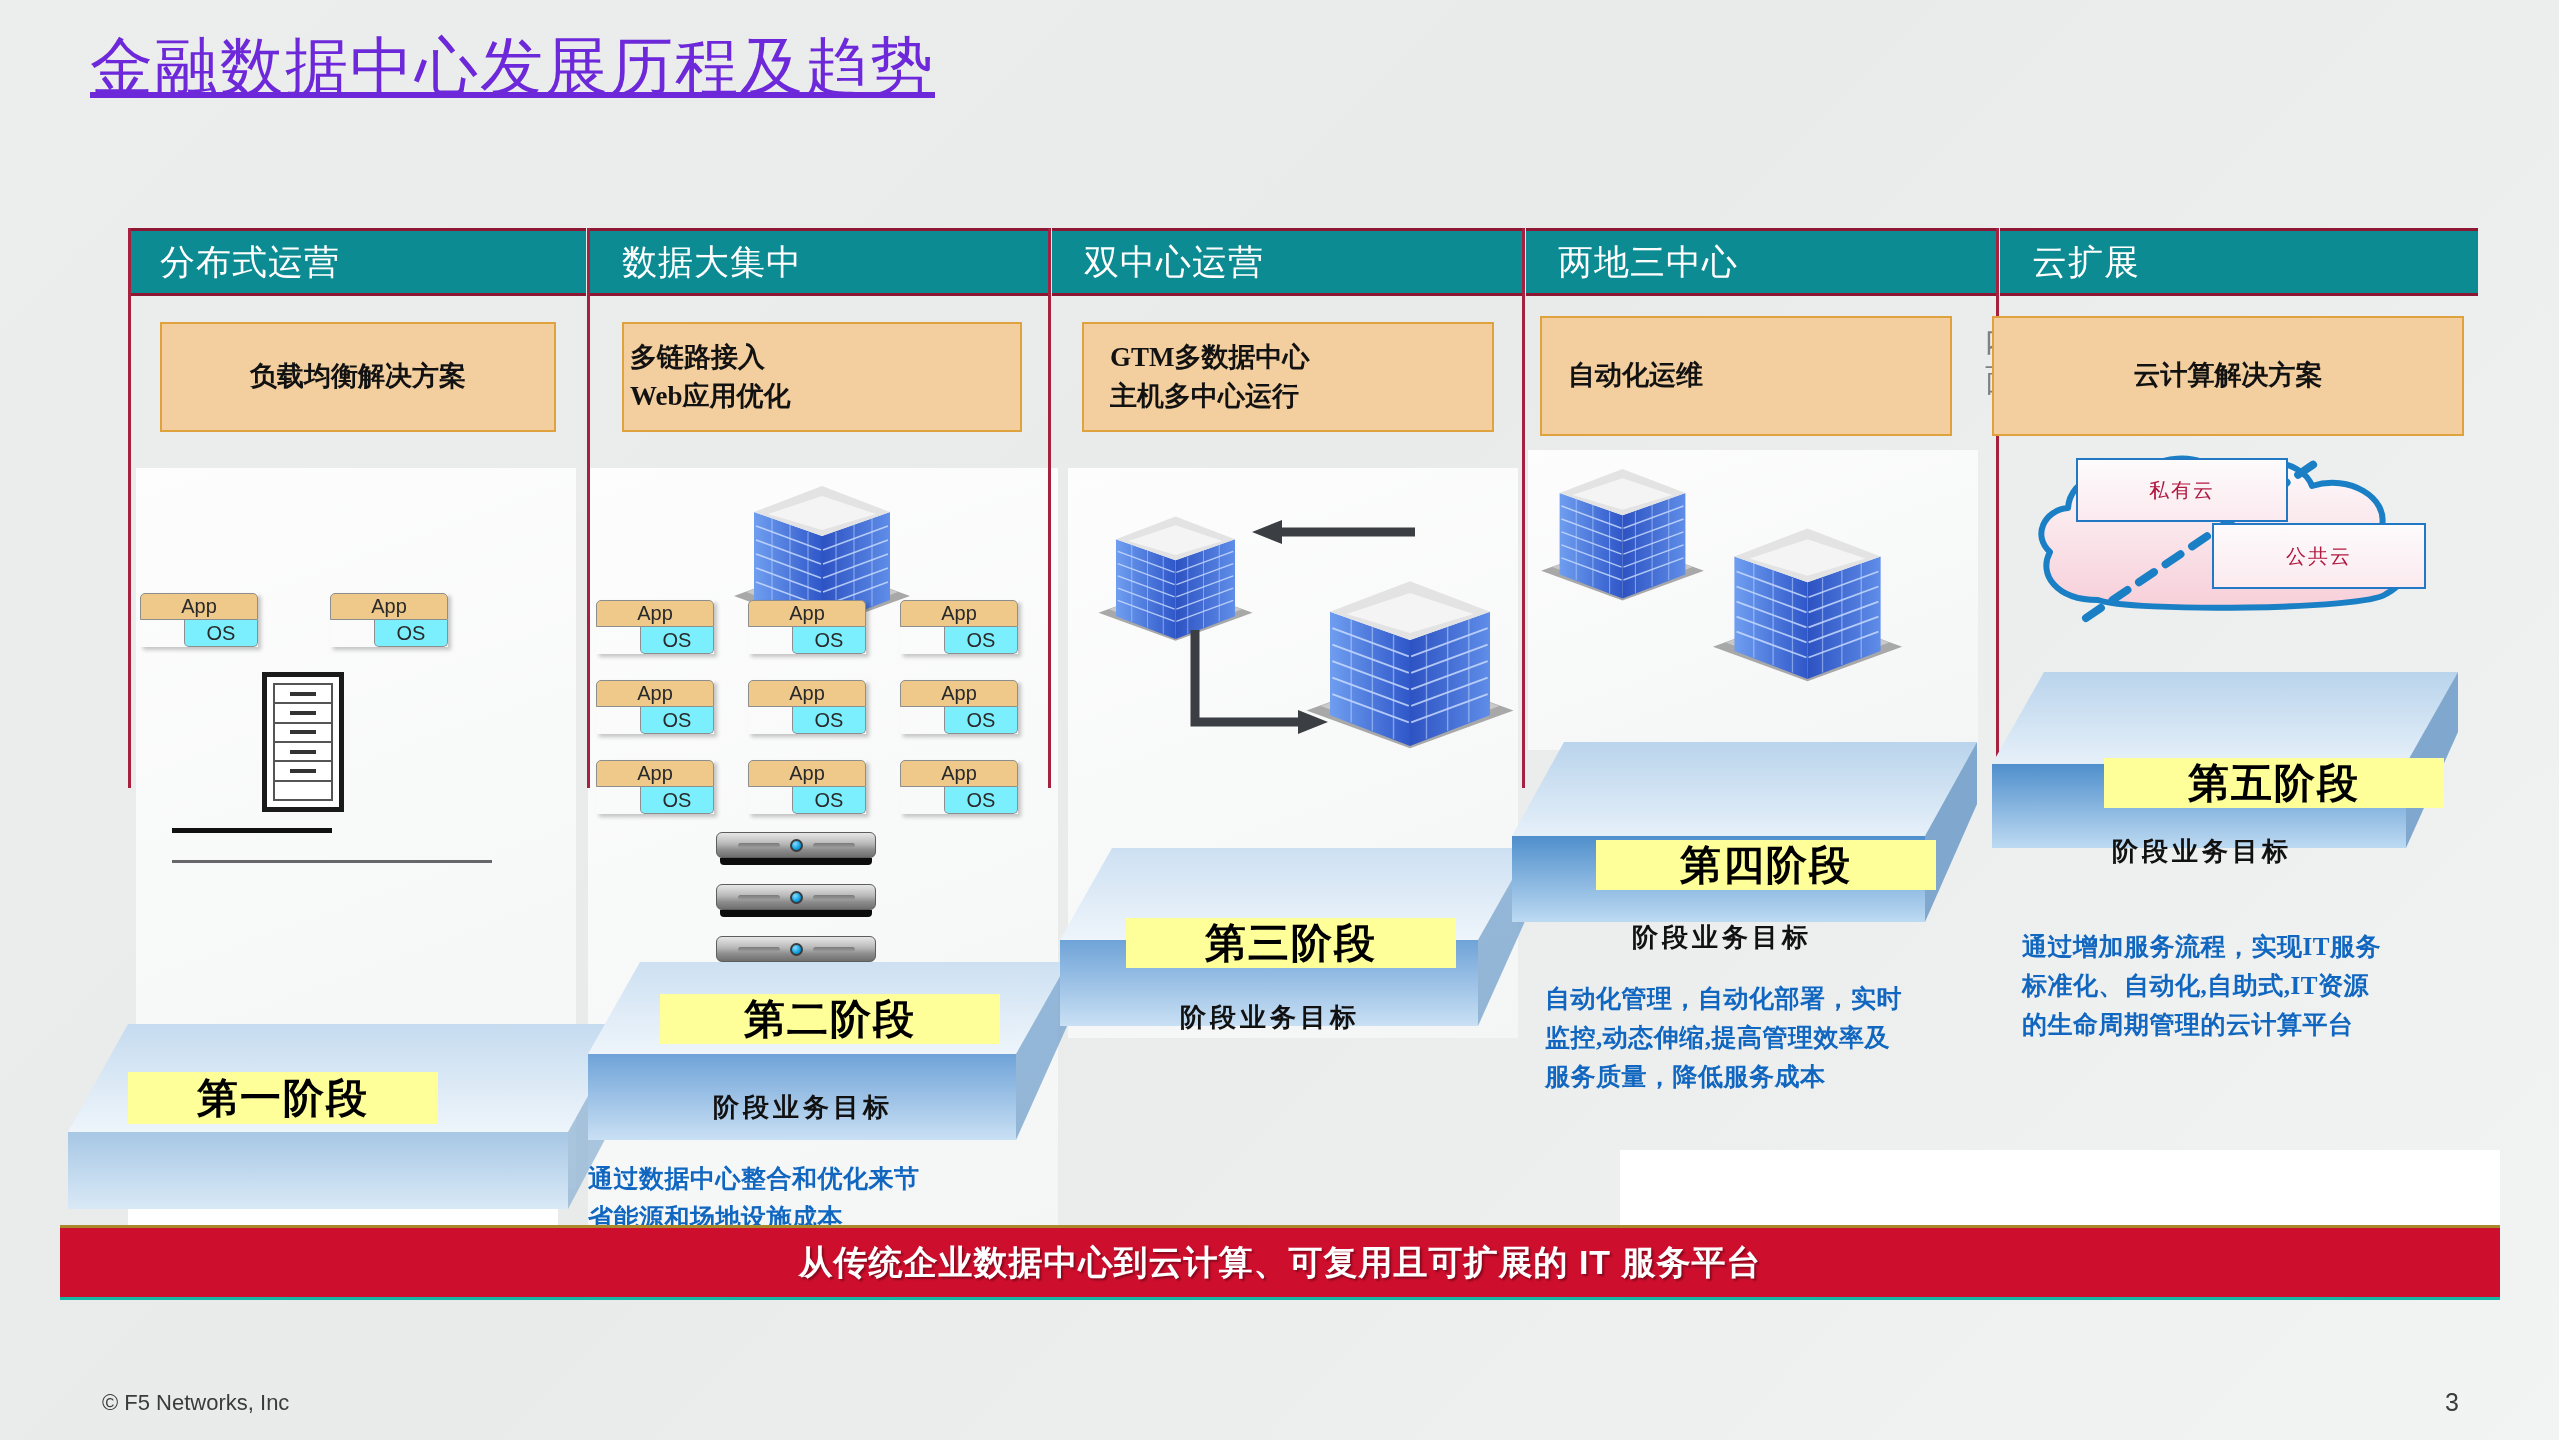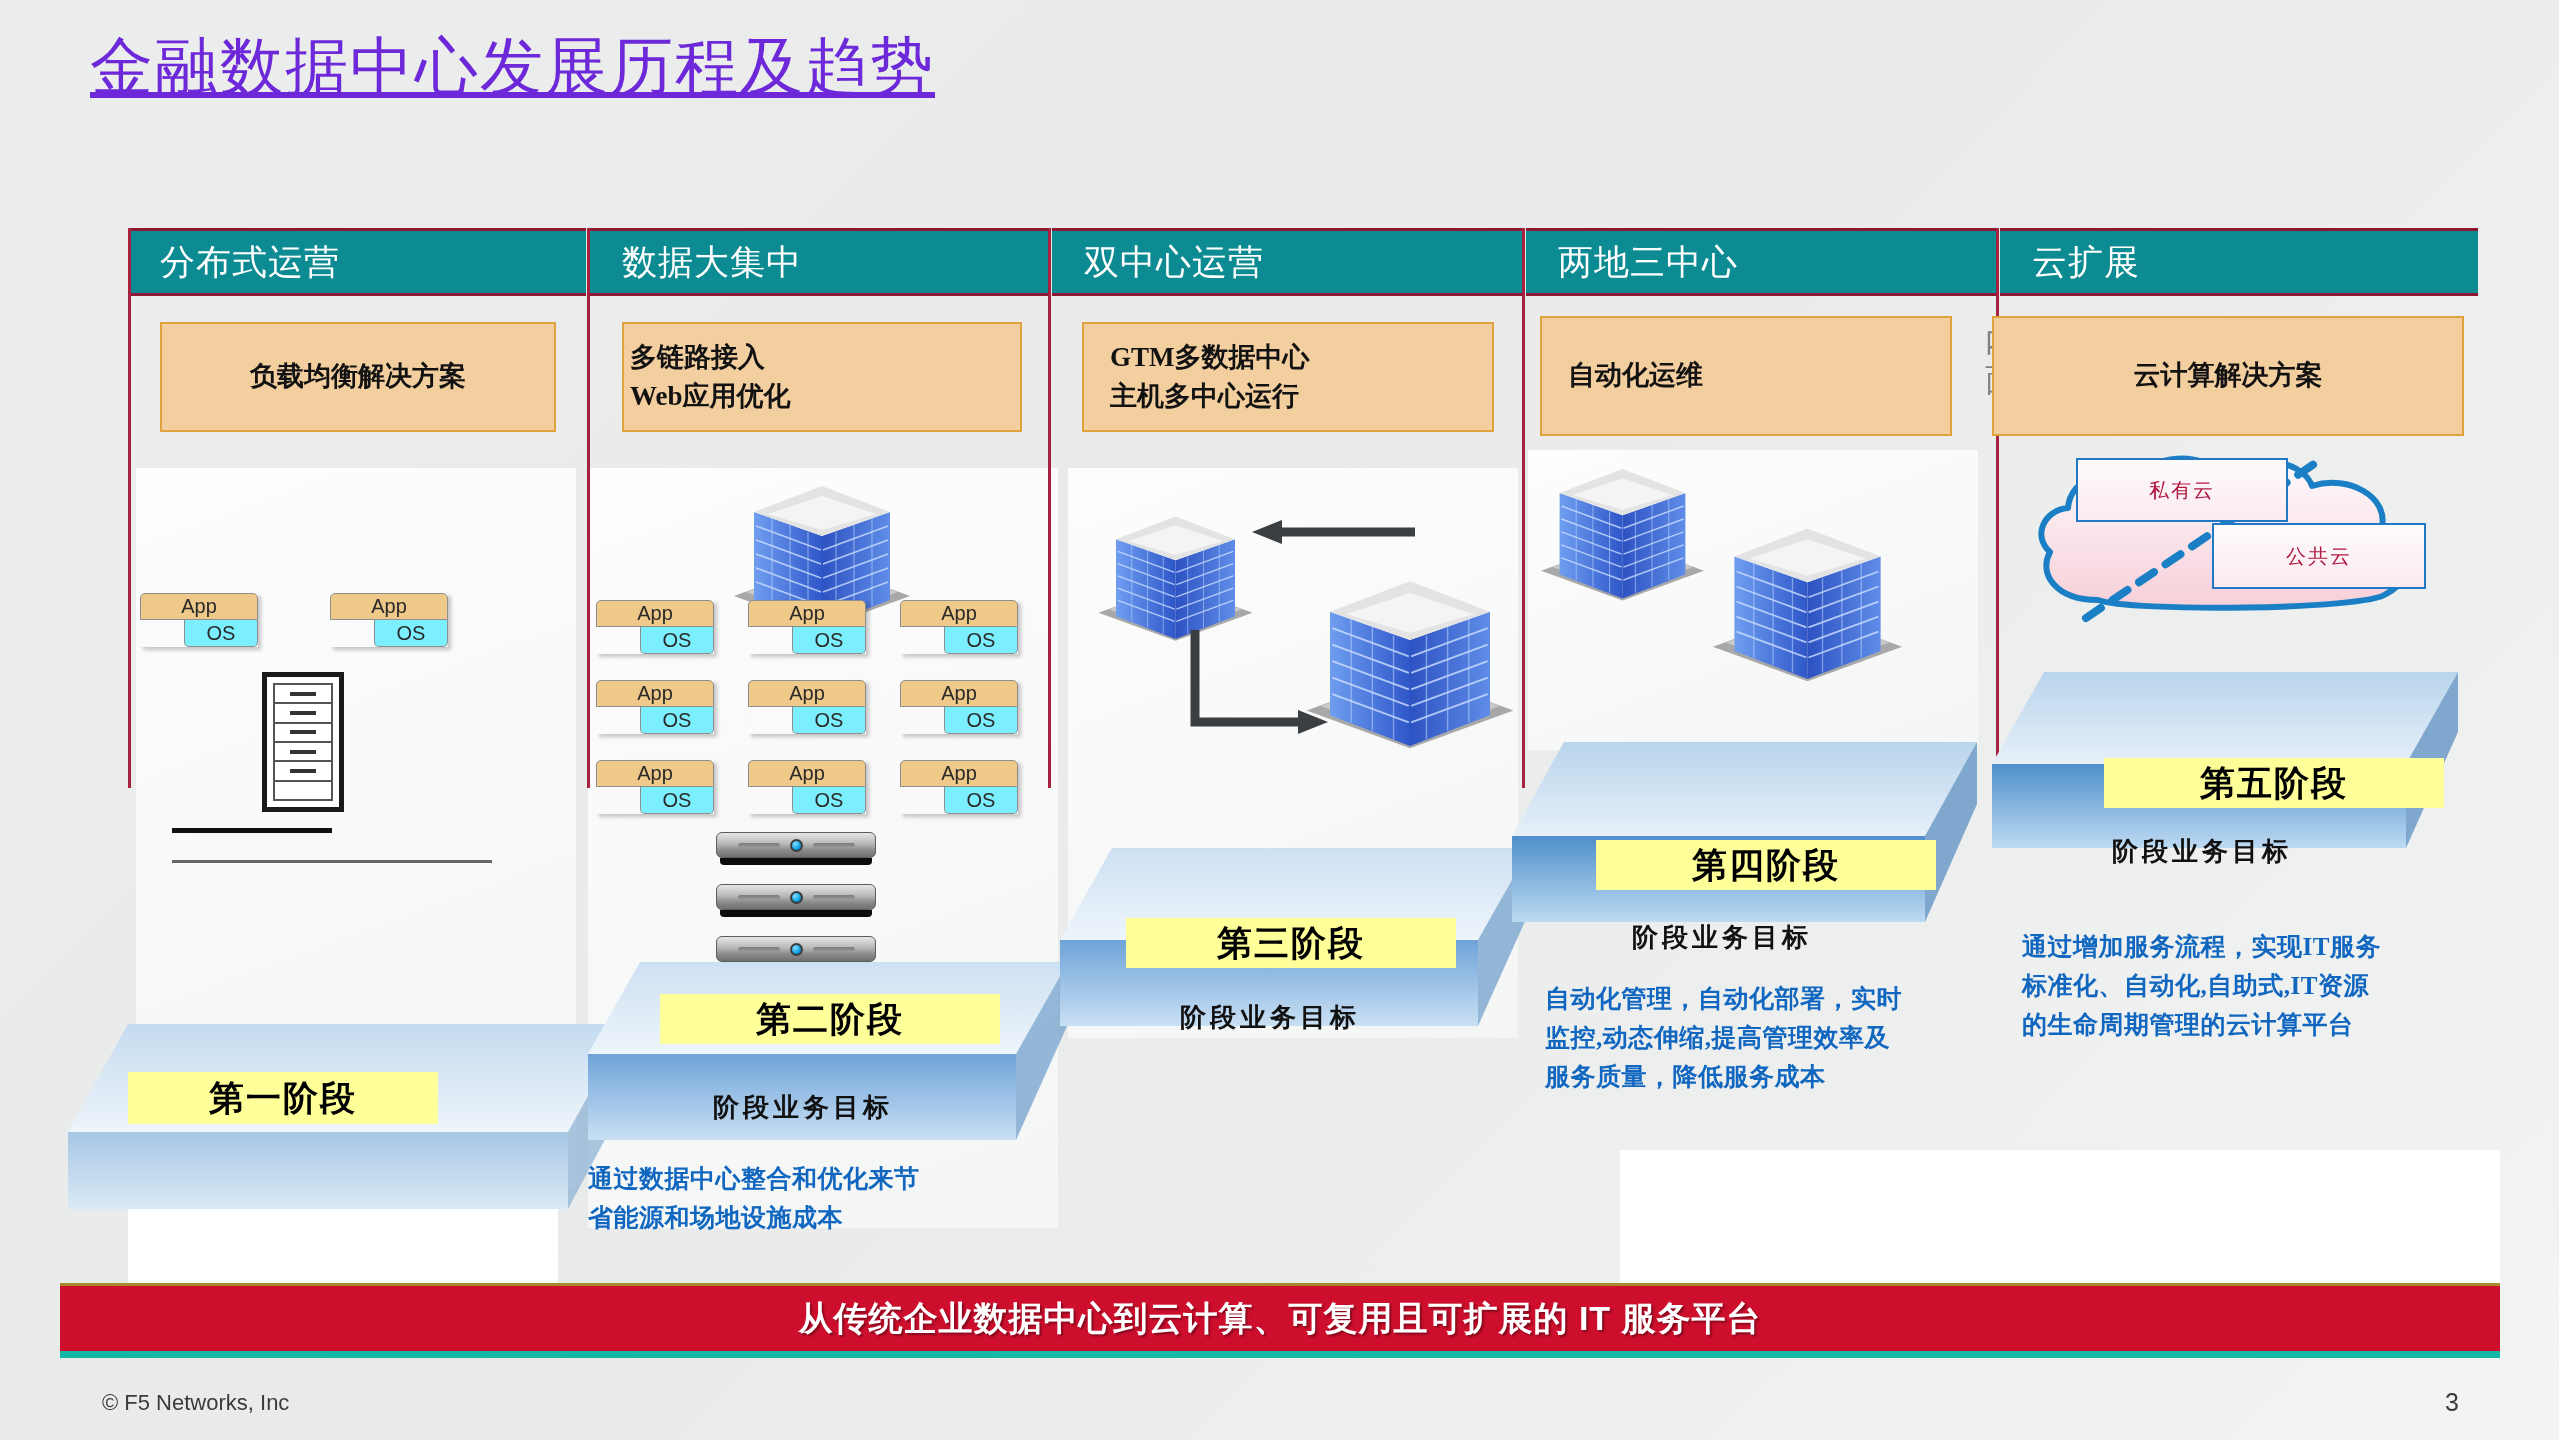--- a/index.html
+++ b/index.html
@@ -91,21 +91,21 @@
   .plat { position:absolute; }
   .plat svg { display:block; }
   .plat .goal {
     position:absolute; width:100%; text-align:center;
     font-family:"Liberation Serif","DejaVu Serif",serif; font-weight:bold;
     font-size:26px; color:#111; letter-spacing:4px;
   }
   .stage {
     position:absolute; background:#ffff99; display:flex; align-items:center;
     justify-content:center; font-family:"Liberation Sans","DejaVu Sans",sans-serif;
-    font-weight:bold; font-size:35px; color:#000; letter-spacing:2px;
+    font-weight:bold; font-size:41px; color:#000; letter-spacing:2px;
   }
 
   
   .desc {
     position:absolute;
     font-family:"Liberation Serif","DejaVu Serif",serif; font-weight:bold;
     font-size:25px; line-height:1.55; color:#1167c0; letter-spacing:.5px;
   }
 
   
@@ -119,22 +119,22 @@
   }
 
   
   .ghost {
     position:absolute; font-family:"Liberation Serif","DejaVu Serif",serif;
     font-size:32px; color:#6e6e6e; line-height:1.25; opacity:.85;
   }
 
   
   .banner {
-    position:absolute; left:60px; top:1283px; width:2440px; height:75px;
-    background:#ce0e2d; border-top:3px solid #a8882a; border-bottom:7px solid #14b8a6;
+    position:absolute; left:60px; top:1225px; width:2440px; height:75px;
+    background:#ce0e2d; border-top:3px solid #a8882a; border-bottom:3px solid #14b8a6;
     display:flex; align-items:center; justify-content:center;
   }
   .banner span {
     color:#fff; font-weight:bold; font-size:34px; letter-spacing:1px;
     text-shadow:2px 2px 2px rgba(0,0,0,.35);
   }
 
   .footer-left { position:absolute; left:102px; top:1390px; font-size:22px; color:#3b3b3b; }
   .footer-right { position:absolute; right:100px; top:1388px; font-size:25px; color:#3b3b3b; }
 

